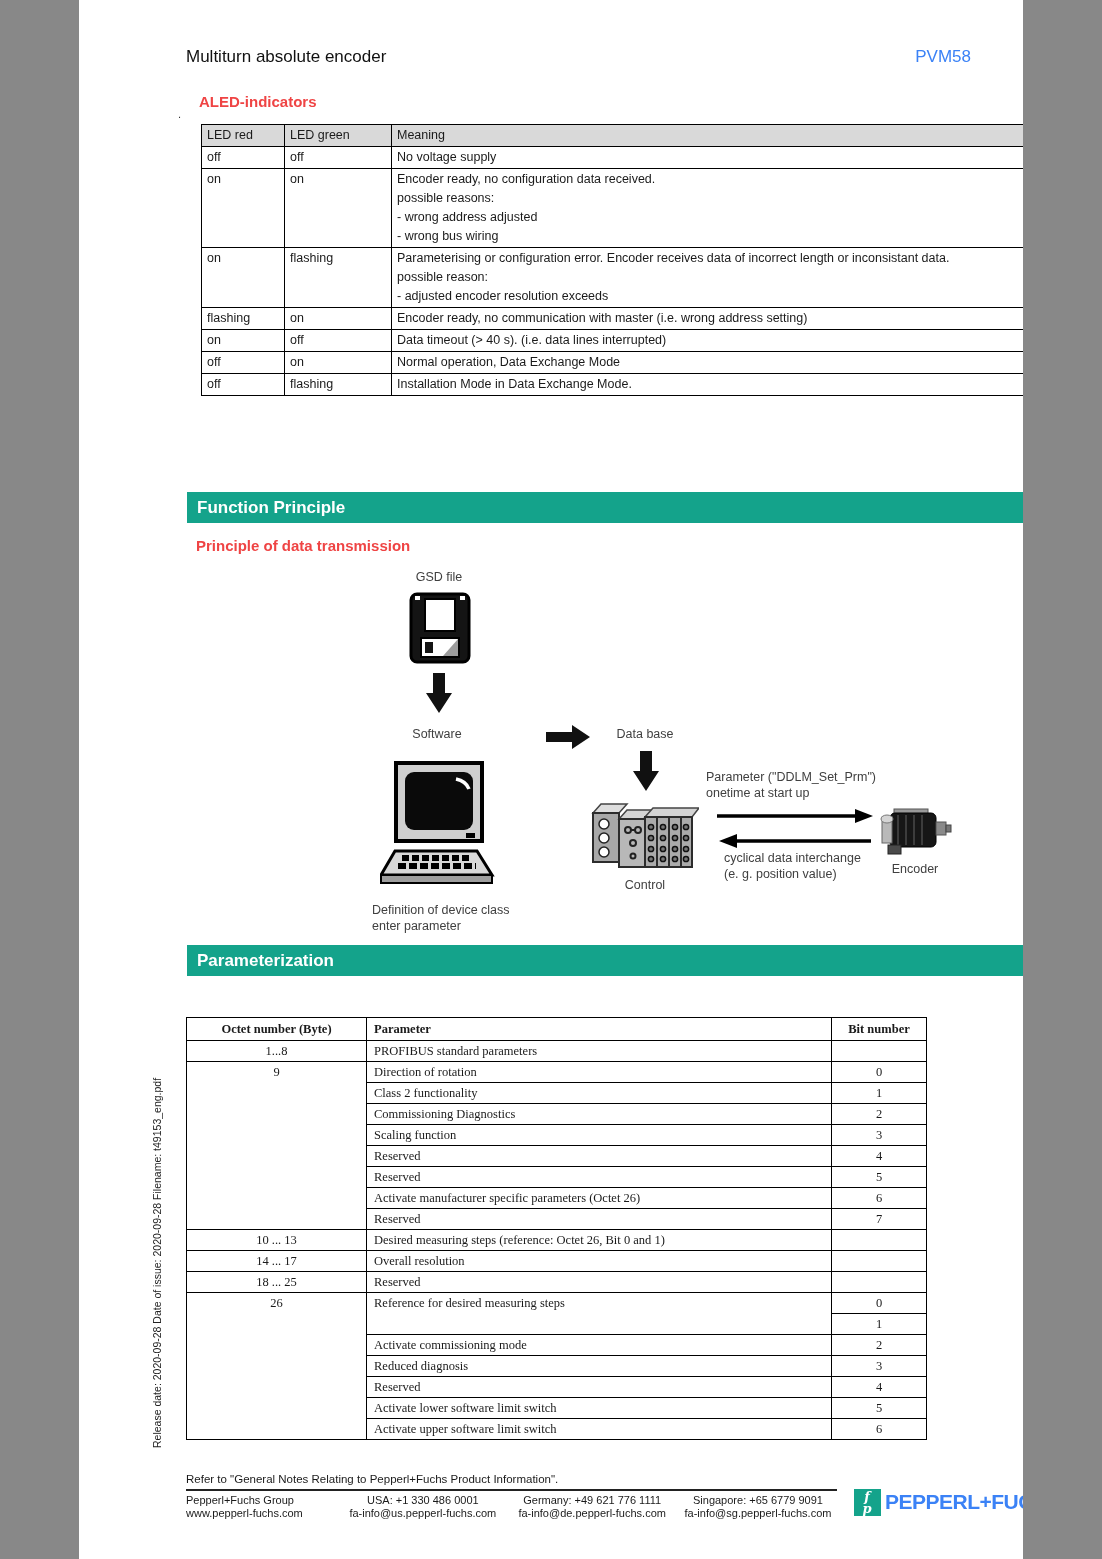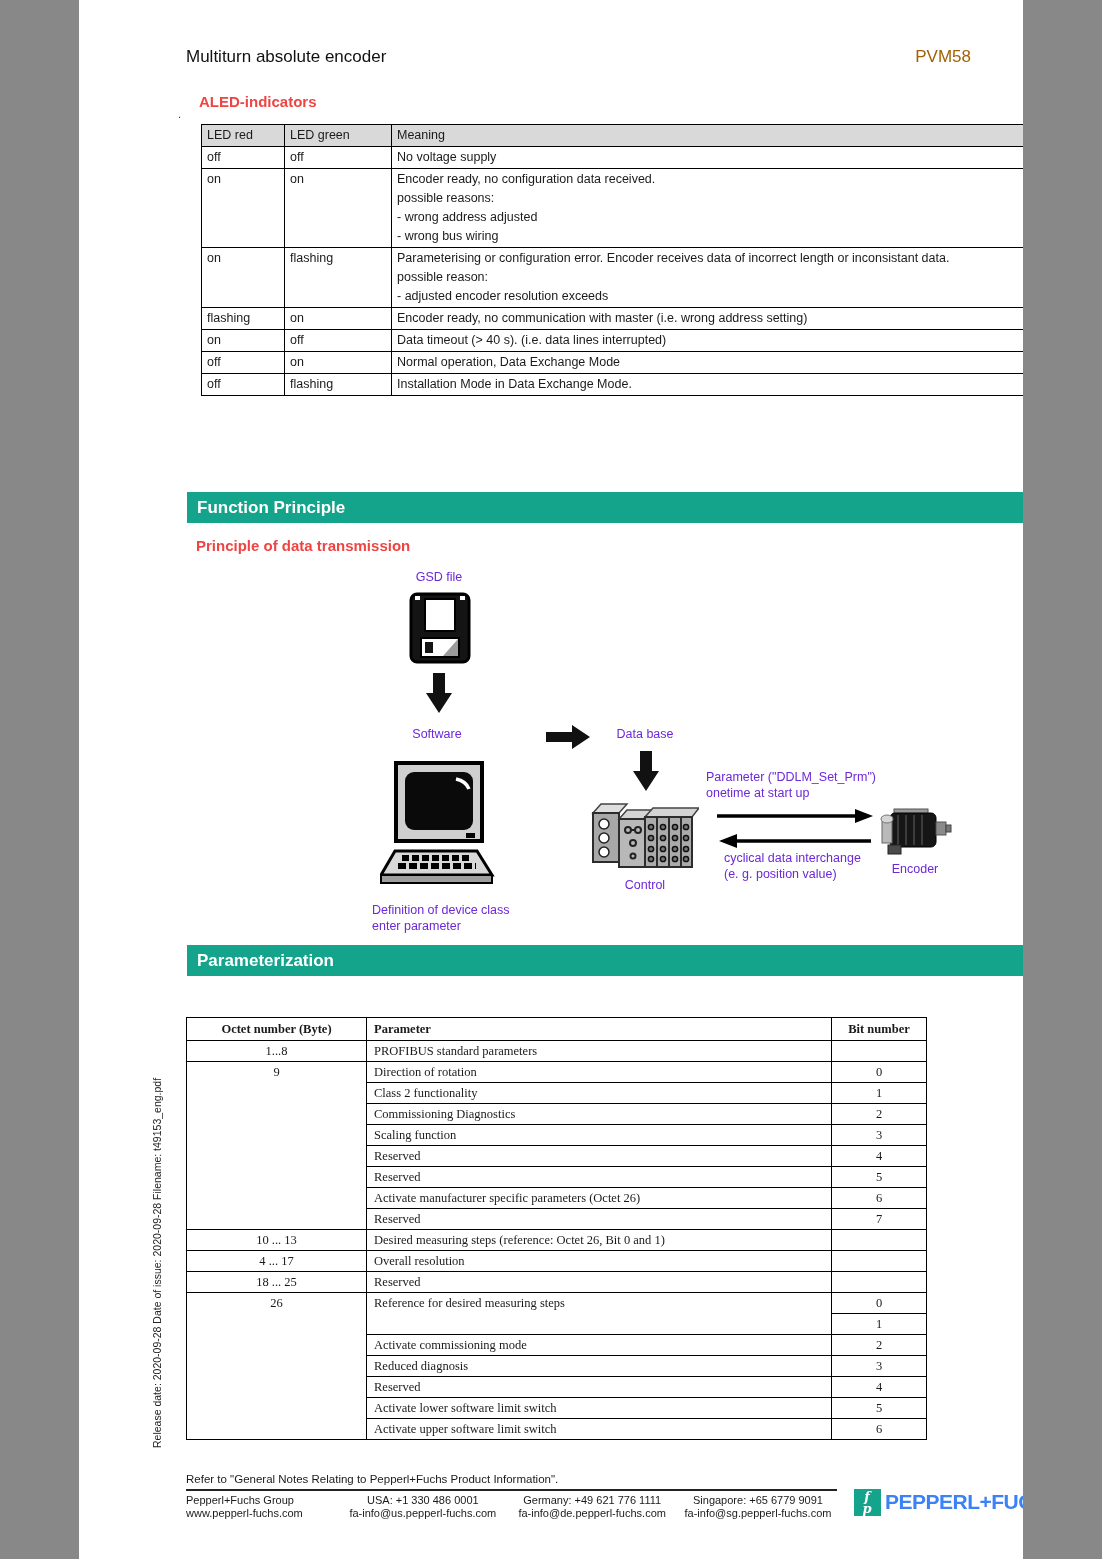--- a/index.html
+++ b/index.html
@@ -3,38 +3,38 @@
 <meta charset="utf-8">
 <style>
   html,body{margin:0;padding:0;background:#888;}
   .page{
     position:relative;width:944px;height:1559px;background:#fff;margin:0 auto;
     font-family:"Liberation Sans","DejaVu Sans",sans-serif;color:#1a1a1a;overflow:hidden;
   }
   .abs{position:absolute;}
   
   .doc-title{left:107px;top:47px;font-size:17px;color:#111;}
-  .doc-product{right:52px;top:47px;font-size:17px;color:#a16207;}
+  .doc-product{right:52px;top:47px;font-size:17px;color:#3b82f6;}
   .stray-mark{left:99px;top:108px;font-size:11px;color:#333;}
   .section-heading{font-size:15px;font-weight:bold;color:#ef4444;}
   
   .banner{left:108px;width:947px;height:31px;background:#14a38b;color:#fff;
     font-size:17px;font-weight:bold;line-height:31px;padding-left:10px;box-sizing:border-box;}
   
   table{border-collapse:collapse;table-layout:fixed;}
   td,th{border:1px solid #000;font-size:12.5px;font-weight:normal;
     padding:1px 5px;vertical-align:top;line-height:19px;text-align:left;word-wrap:break-word;}
   .led-table{left:122px;top:124px;width:931px;}
   .led-table th{background:#d9d9d9;}
   .param-table{left:107px;top:1017px;width:741px;font-family:Liberation Serif, serif;}
   .param-table th{font-weight:bold;line-height:16px;padding:3px 7px;}
   .param-table td{line-height:14px;padding:3px 7px;}
   .ctr{text-align:center;}
   
-  .dlabel{font-size:12.5px;color:#6d28d9;line-height:16px;}
+  .dlabel{font-size:12.5px;color:#404040;line-height:16px;}
   .dcenter{text-align:center;}
   
   .sidebar-vertical{left:72px;top:1448px;transform:rotate(-90deg);transform-origin:left top;
     font-size:10.5px;white-space:nowrap;color:#222;}
   
   .footer-note{left:107px;top:1473px;font-size:11.5px;}
   .footer-rule{left:107px;top:1489px;width:651px;height:2px;background:#222;}
   .footer-cols{left:107px;top:1494px;width:651px;display:flex;justify-content:space-between;}
   .fcol{font-size:11px;line-height:13px;}
   .fcol.c{text-align:center;}
@@ -278,21 +278,21 @@
         <tr>
           <td>Reserved</td>
           <td class="ctr">7</td>
         </tr>
         <tr>
           <td class="ctr">10 ... 13</td>
           <td>Desired measuring steps (reference: Octet 26, Bit 0 and 1)</td>
           <td class="ctr"></td>
         </tr>
         <tr>
-          <td class="ctr">4 ... 17</td>
+          <td class="ctr">14 ... 17</td>
           <td>Overall resolution</td>
           <td class="ctr"></td>
         </tr>
         <tr>
           <td class="ctr">18 ... 25</td>
           <td>Reserved</td>
           <td class="ctr"></td>
         </tr>
         <tr>
           <td class="ctr" rowspan="7">26</td>

